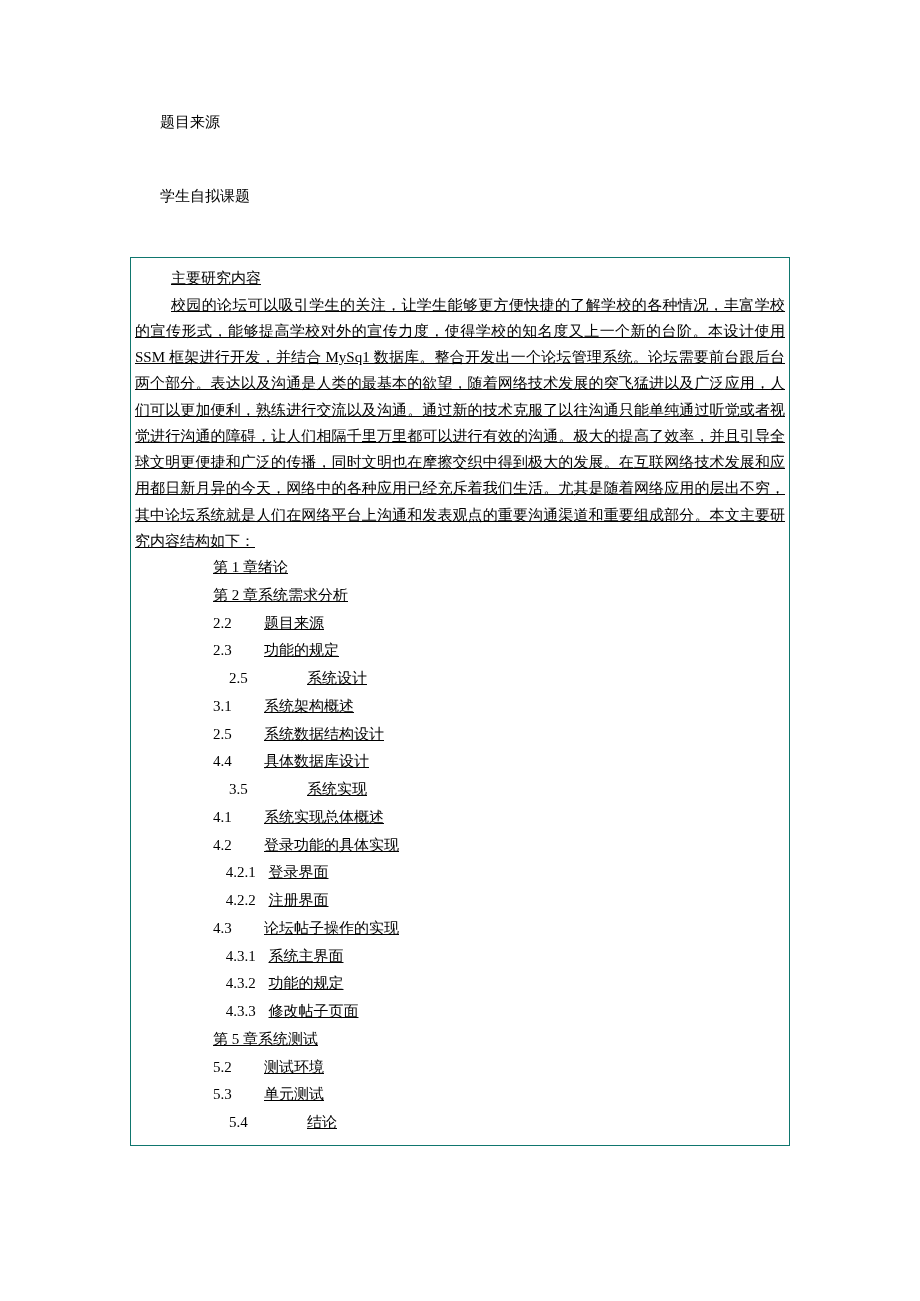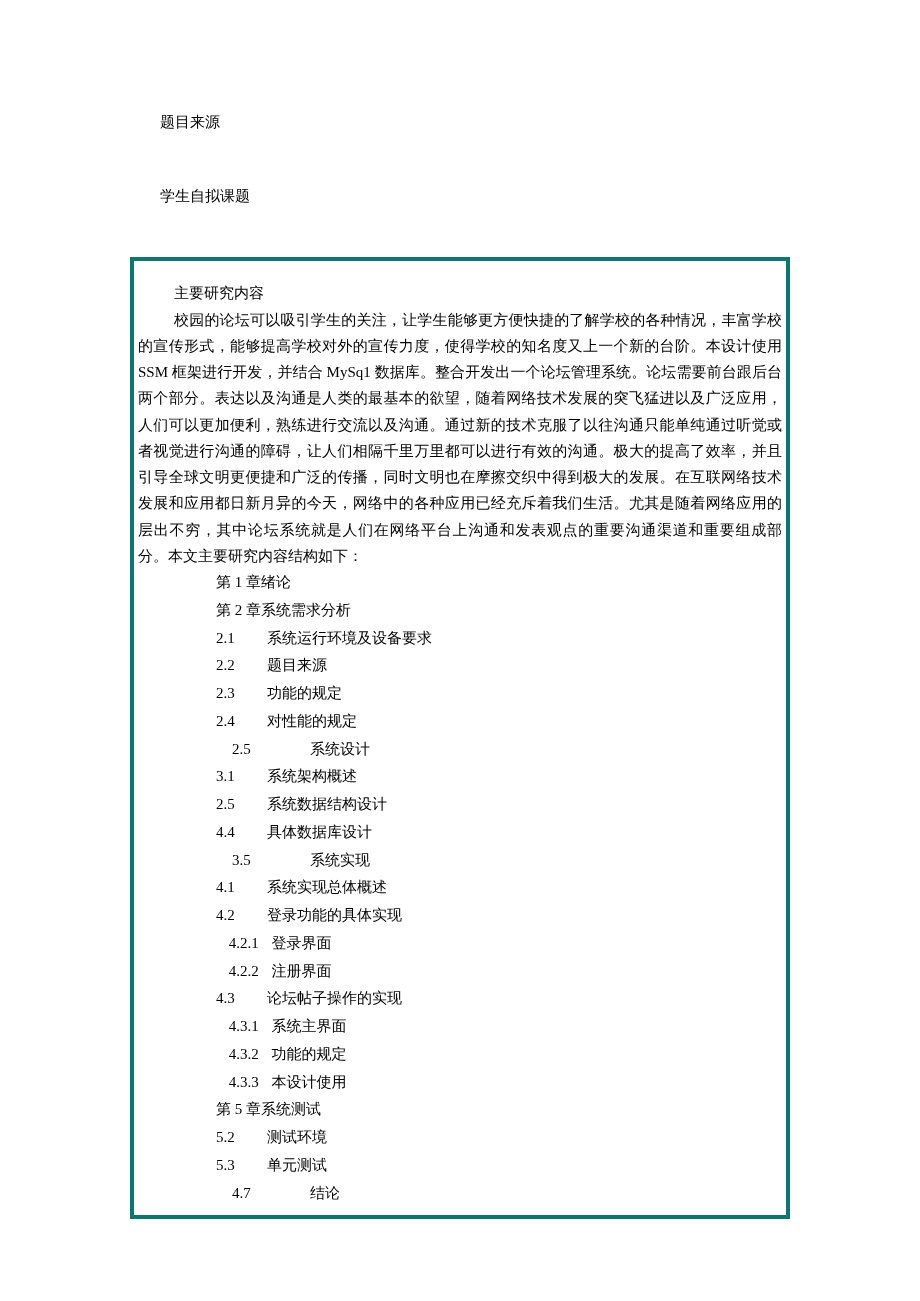--- a/index.html
+++ b/index.html
@@ -11,22 +11,23 @@
       padding: 110px 130px 70px 130px;
       font-size: 15px;
       color: #000;
       line-height: 1.7;
     }
     .header-label {
       text-indent: 2em;
       margin-bottom: 48px;
     }
     .research-box {
-      border: 4px solid #0f766e;
-      padding: 20px 4px 8px 4px;
+      border: 1px solid #0f766e;
+      padding: 8px 4px 8px 4px;
+      text-decoration: underline;
     }
     .section-title {
       text-indent: 2.4em;
     }
     .intro-text {
       text-indent: 2.4em;
       text-align: justify;
       line-height: 1.75;
     }
     .toc-list {
@@ -54,35 +55,33 @@
 
 <div class="header-label">题目来源</div>
 <div class="header-label">学生自拟课题</div>
 
 <div class="research-box">
   <div class="section-title">主要研究内容</div>
   <div class="intro-text">校园的论坛可以吸引学生的关注，让学生能够更方便快捷的了解学校的各种情况，丰富学校的宣传形式，能够提高学校对外的宣传力度，使得学校的知名度又上一个新的台阶。本设计使用 SSM 框架进行开发，并结合 MySq1 数据库。整合开发出一个论坛管理系统。论坛需要前台跟后台两个部分。表达以及沟通是人类的最基本的欲望，随着网络技术发展的突飞猛进以及广泛应用，人们可以更加便利，熟练进行交流以及沟通。通过新的技术克服了以往沟通只能单纯通过听觉或者视觉进行沟通的障碍，让人们相隔千里万里都可以进行有效的沟通。极大的提高了效率，并且引导全球文明更便捷和广泛的传播，同时文明也在摩擦交织中得到极大的发展。在互联网络技术发展和应用都日新月异的今天，网络中的各种应用已经充斥着我们生活。尤其是随着网络应用的层出不穷，其中论坛系统就是人们在网络平台上沟通和发表观点的重要沟通渠道和重要组成部分。本文主要研究内容结构如下：</div>
   <ul class="toc-list" id="toc-list">
       <li><span>第 1 章绪论</span></li>
       <li><span>第 2 章系统需求分析</span></li>
-      <li class="num-gap"><span class="num">2.1</span><span>系统运行环境及设备要求</span></li>
       <li class="num-gap"><span class="num">2.2</span><span>题目来源</span></li>
       <li class="num-gap"><span class="num">2.3</span><span>功能的规定</span></li>
-      <li class="num-gap"><span class="num">2.4</span><span>对性能的规定</span></li>
       <li class="num-gap-wide"><span class="num">2.5</span><span>系统设计</span></li>
       <li class="num-gap"><span class="num">3.1</span><span>系统架构概述</span></li>
       <li class="num-gap"><span class="num">2.5</span><span>系统数据结构设计</span></li>
       <li class="num-gap"><span class="num">4.4</span><span>具体数据库设计</span></li>
       <li class="num-gap-wide"><span class="num">3.5</span><span>系统实现</span></li>
       <li class="num-gap"><span class="num">4.1</span><span>系统实现总体概述</span></li>
       <li class="num-gap"><span class="num">4.2</span><span>登录功能的具体实现</span></li>
       <li class="num-gap-sub"><span class="num">4.2.1</span><span>登录界面</span></li>
       <li class="num-gap-sub"><span class="num">4.2.2</span><span>注册界面</span></li>
       <li class="num-gap"><span class="num">4.3</span><span>论坛帖子操作的实现</span></li>
       <li class="num-gap-sub"><span class="num">4.3.1</span><span>系统主界面</span></li>
       <li class="num-gap-sub"><span class="num">4.3.2</span><span>功能的规定</span></li>
-      <li class="num-gap-sub"><span class="num">4.3.3</span><span>本设计使用</span></li>
+      <li class="num-gap-sub"><span class="num">4.3.3</span><span>修改帖子页面</span></li>
       <li><span>第 5 章系统测试</span></li>
       <li class="num-gap"><span class="num">5.2</span><span>测试环境</span></li>
       <li class="num-gap"><span class="num">5.3</span><span>单元测试</span></li>
-      <li class="num-gap-wide"><span class="num">4.7</span><span>结论</span></li>
+      <li class="num-gap-wide"><span class="num">5.4</span><span>结论</span></li>
     </ul>
 </div>
 
 </body></html>

